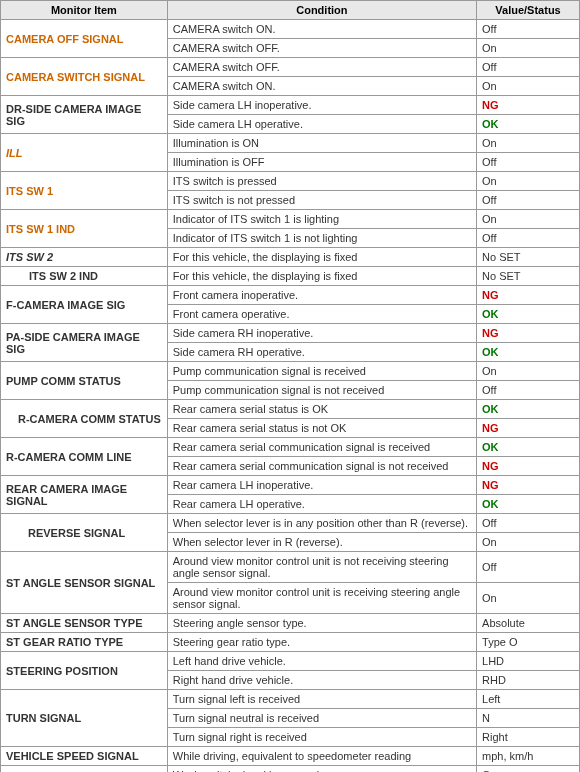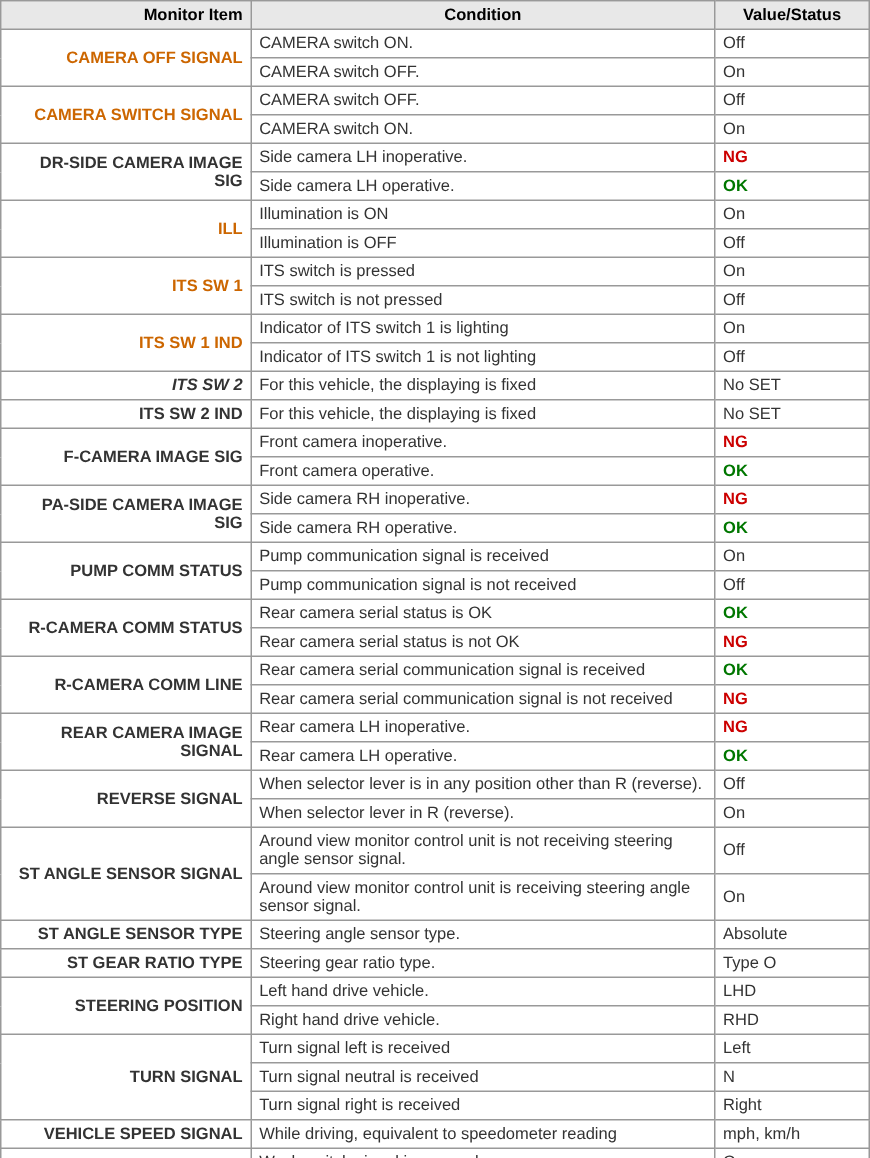--- a/index.html
+++ b/index.html
@@ -19,21 +19,20 @@
       vertical-align: middle;
     }
     thead th {
       background: #e8e8e8;
       font-weight: bold;
       text-align: center;
       font-size: 11px;
     }
     .col-monitor {
       width: 167px;
-      text-align: right;
     }
     .col-condition {
       width: 310px;
     }
     .col-value {
       width: 103px;
       margin-left: 40px;
     }
     .condition-text {
       color: #333;
@@ -86,21 +85,21 @@
       <tr>
         <td class="monitor-cell col-monitor" rowspan="2"><span style="font-weight: bold; color: rgb(51, 51, 51);">DR-SIDE CAMERA IMAGE SIG</span></td>
         <td class="col-condition condition-text">Side camera LH inoperative.</td>
         <td class="col-value value-ng">NG</td>
       </tr>
       <tr>
         <td class="col-condition condition-text">Side camera LH operative.</td>
         <td class="col-value value-ok">OK</td>
       </tr>
       <tr>
-        <td class="monitor-cell col-monitor" rowspan="2"><span style="color: rgb(204, 102, 0); font-weight: bold;">ILL</span></td>
+        <td class="monitor-cell col-monitor" rowspan="2"><span style="color: rgb(204, 102, 0); font-weight: bold; font-style: italic;">ILL</span></td>
         <td class="col-condition condition-text">Illumination is ON</td>
         <td class="col-value value-normal">On</td>
       </tr>
       <tr>
         <td class="col-condition condition-text">Illumination is OFF</td>
         <td class="col-value value-normal">Off</td>
       </tr>
       <tr>
         <td class="monitor-cell col-monitor" rowspan="2"><span style="color: rgb(204, 102, 0); font-weight: bold;">ITS SW 1</span></td>
         <td class="col-condition condition-text">ITS switch is pressed</td>

